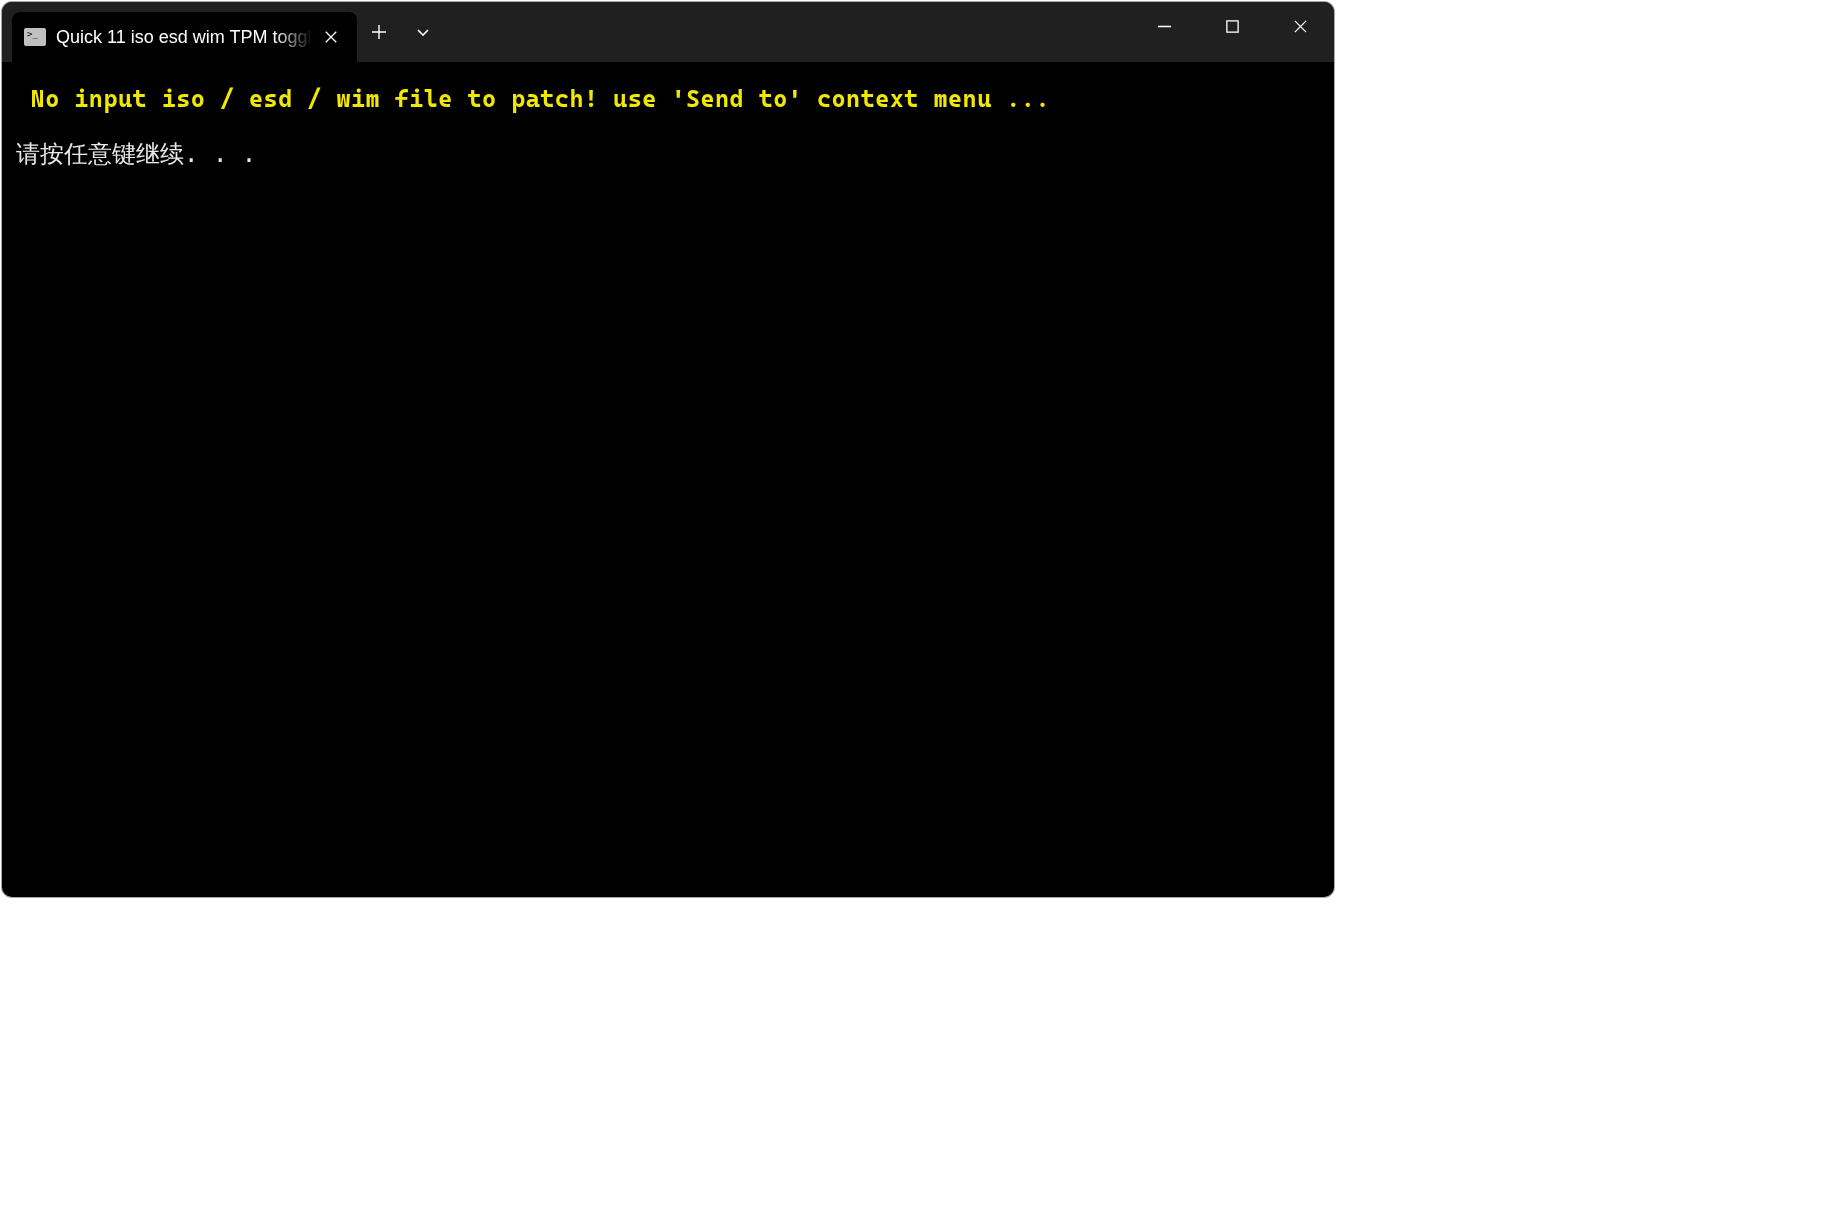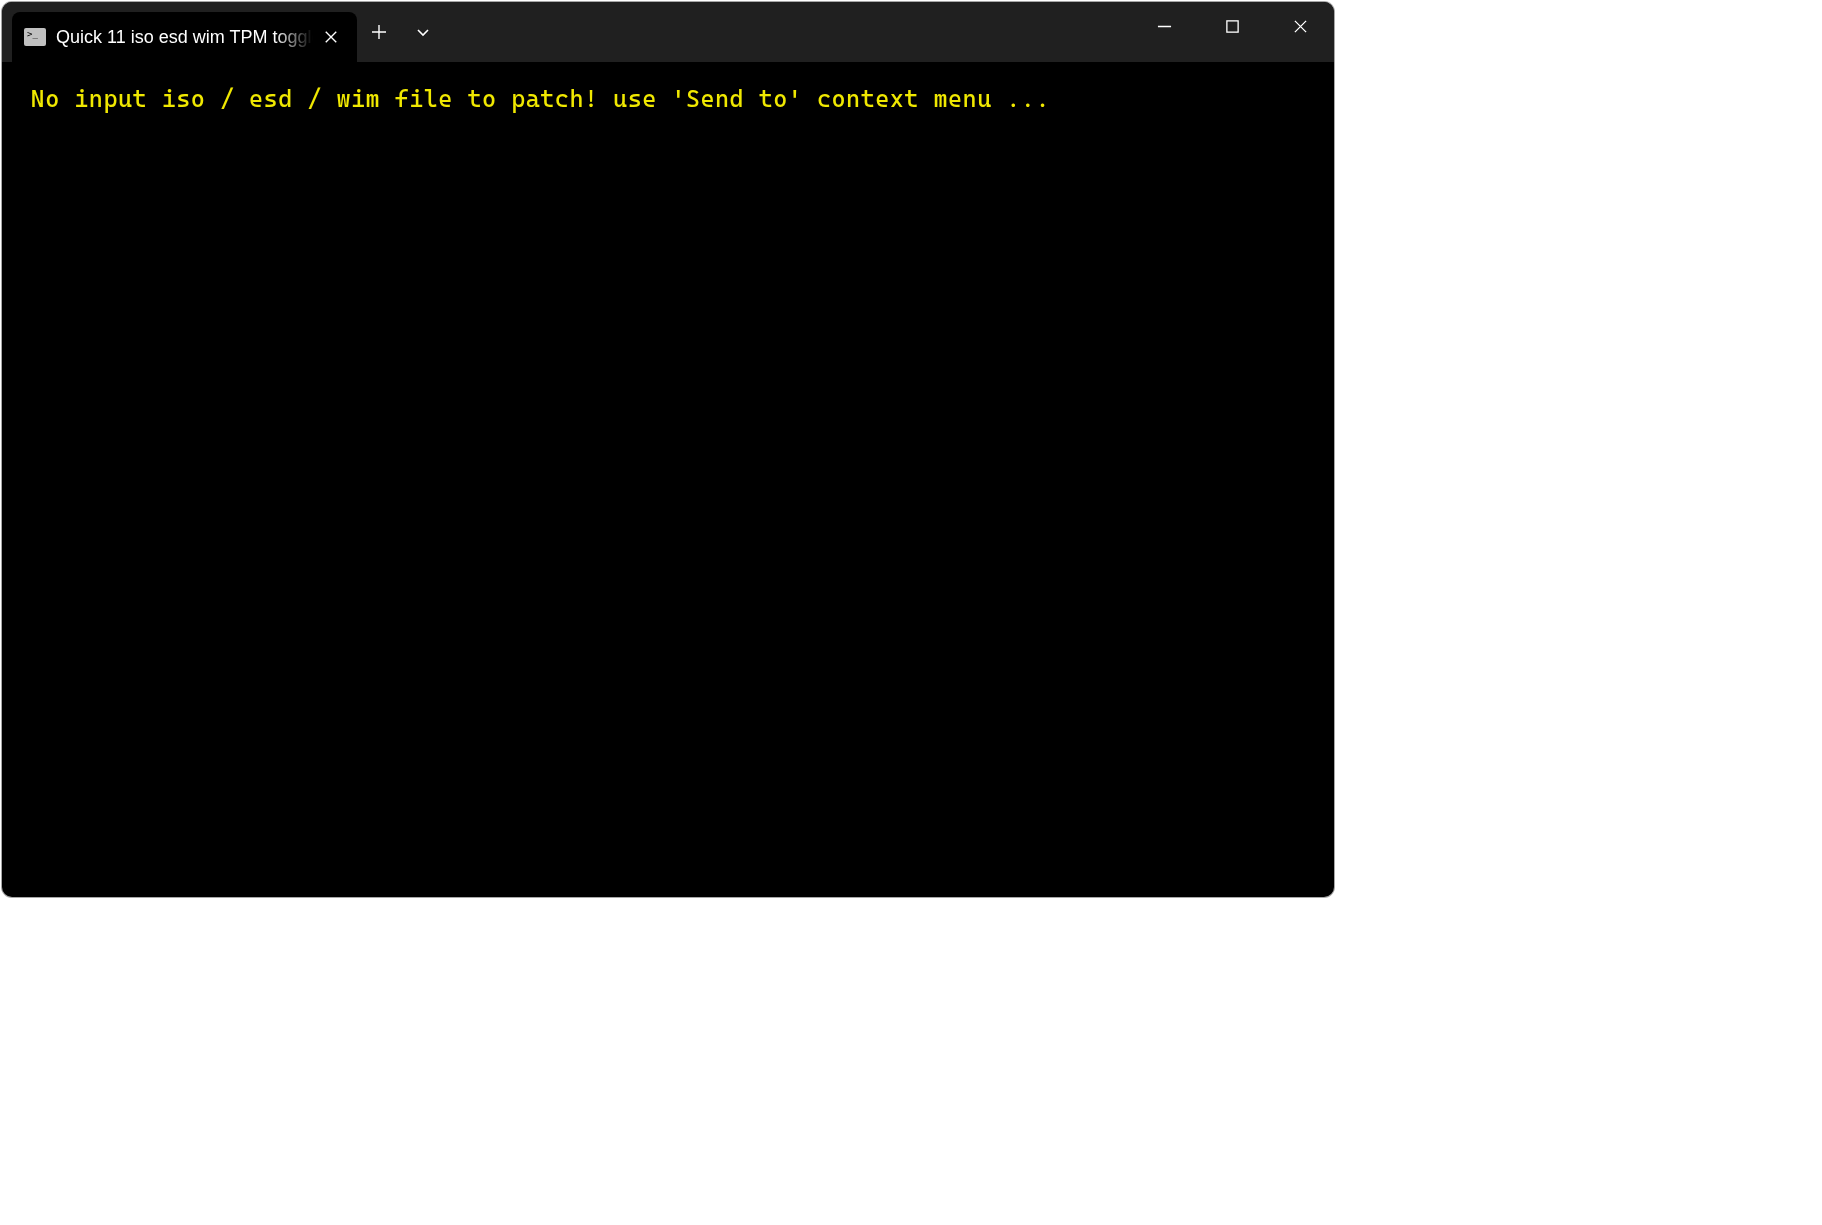--- a/index.html
+++ b/index.html
@@ -150,21 +150,21 @@
     .terminal-content {
       background: #000000;
       padding: 20px 14px;
       font-family: Consolas, "Cascadia Mono", monospace;
       font-size: 24px;
       line-height: 1.45;
     }
 
     .line-yellow {
       color: #f0e800;
-      font-weight: normal;
+      font-weight: bold;
       white-space: pre;
       margin-bottom: 20px;
       letter-spacing: 0.5px;
     }
 
     .line-white {
       color: #e8e8e8;
       white-space: pre;
       font-family: "Microsoft YaHei", "SimSun", Consolas, monospace;
       letter-spacing: 0px;
@@ -221,15 +221,16 @@
         <svg viewBox="0 0 16 16">
           <path d="M2 2 L14 14 M14 2 L2 14" stroke="currentColor" stroke-width="1.4" fill="none"></path>
         </svg>
       </div>
     </div>
 
   </div>
 
   <div class="terminal-content">
     <div class="line-yellow"> No input iso / esd / wim file to patch! use 'Send to' context menu ...</div>
+    <div class="line-white">请按任意键继续. . .</div>
   </div>
 
 </div>
 
 </body></html>

